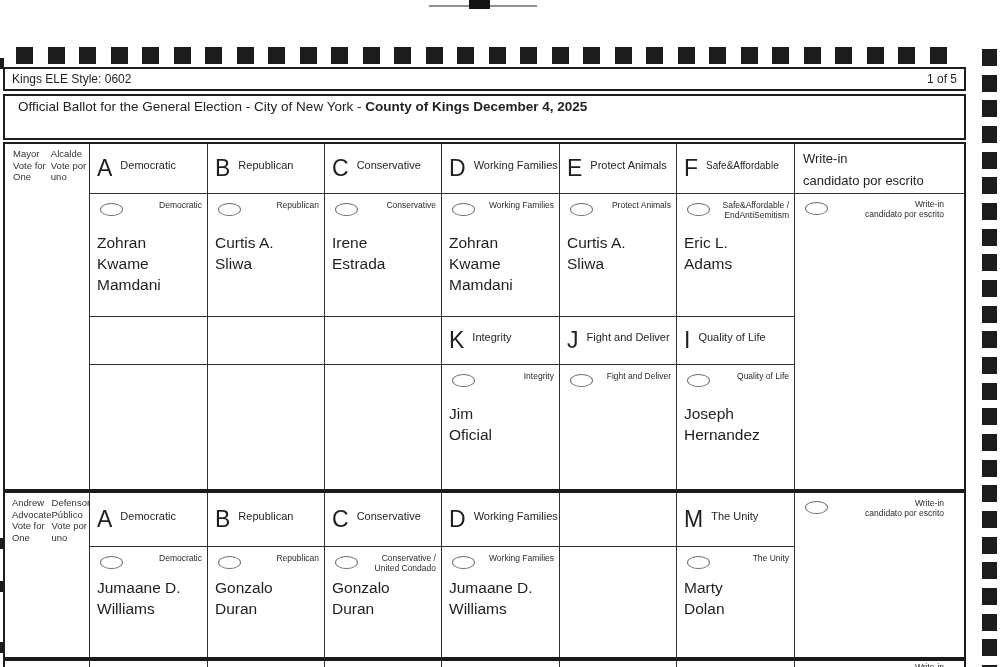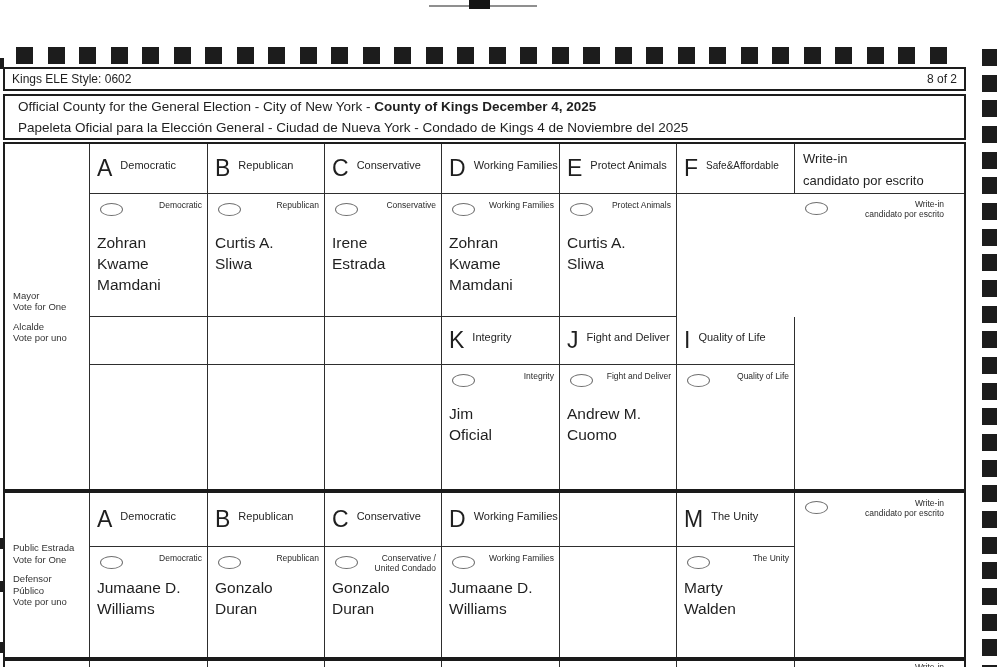--- a/index.html
+++ b/index.html
@@ -25,21 +25,21 @@
   
   #ballot-table{position:absolute;left:3px;top:142px;width:963px;height:525px;
     border:2px solid #1d1d1d;border-bottom:none;box-sizing:border-box;background:#fff;
     display:grid;grid-template-columns:85px 118px 117px 117px 118px 117px 118px 1fr;
     grid-template-rows:50px 123px 48px 124px 4px 54px 110px 4px 1fr;}
   .cell{position:relative;box-sizing:border-box;background:#fff;}
   .br{border-right:1.5px solid #2e2e2e;}
   .bb{border-bottom:1.5px solid #2e2e2e;}
   .heavy{grid-column:1/-1;background:#1a1a1a;}
 
-  .office{display:flex;flex-direction:column;justify-content:center;padding-left:8px;
+  .office{display:flex;flex-direction:row;justify-content:center;padding-left:8px;
     font-size:9.5px;line-height:11.5px;color:#333;}
   .office .blk{margin:4px 0;}
   .pre{white-space:pre-line;}
 
   .hdr{display:flex;align-items:center;padding-left:7px;}
   .hdr .letter{font-size:23px;line-height:1;font-weight:400;}
   .hdr .party{font-size:11px;margin-left:8px;margin-bottom:7px;}
   .hdr .party.small{font-size:10px;}
 
   .wi-hdr{padding:4px 0 0 8px;font-size:13px;line-height:22px;}
@@ -120,26 +120,25 @@
       <div class="rmark" style="top: 639.18px;"></div>
       <div class="rmark" style="top: 664.84px;"></div>
       <div class="lmark" style="top: 58px;"></div>
       <div class="lmark" style="top: 538px;"></div>
       <div class="lmark" style="top: 581px;"></div>
       <div class="lmark" style="top: 642px;"></div>
     </div>
 
   <div id="style-bar">
     <span>Kings ELE Style: 0602</span>
-    <span>8 of 2</span>
+    <span>1 of 5</span>
   </div>
 
   <div id="title-bar">
-    <div><span>Official  County for the General Election - City of New York - </span><b>County of Kings December 4, 2025</b></div>
-    <div>Papeleta Oficial para la Elección General - Ciudad de Nueva York - Condado de Kings 4 de Noviembre del 2025</div>
+    <div><span>Official  Ballot for the General Election - City of New York - </span><b>County of Kings December 4, 2025</b></div>
   </div>
 
   <div id="ballot-table">
 
     <div class="cell office br" style="grid-area:1/1/5/2">
       <div class="blk pre">Mayor
 Vote for One</div>
       <div class="blk pre">Alcalde
 Vote por uno</div>
     </div>
@@ -198,20 +197,27 @@
       <div class="name pre">Zohran
 Kwame
 Mamdani</div>
       </div>
     <div class="cell cand bb br" style="grid-area:2/6/3/7">
       <div class="oval"></div>
       <div class="oval-label pre">Protect Animals</div>
       <div class="name pre">Curtis A.
 Sliwa</div>
       </div>
+    <div class="cell cand bb br" style="grid-area:2/7/3/8">
+      <div class="oval"></div>
+      <div class="oval-label pre">Safe&amp;Affordable /
+EndAntiSemitism</div>
+      <div class="name pre">Eric L.
+Adams</div>
+      </div>
 
     <div class="cell writein" style="grid-area:2/8/5/9">
       <div class="oval"></div>
       <div class="oval-label pre">Write-in
 candidato por escrito</div>
       </div>
 
     <div class="cell bb br" style="grid-area:3/2/4/3"></div>
     <div class="cell bb br" style="grid-area:3/3/4/4"></div>
     <div class="cell bb br" style="grid-area:3/4/4/5"></div>
@@ -233,32 +239,32 @@
     <div class="cell br" style="grid-area:4/4/5/5"></div>
     <div class="cell cand br" style="grid-area:4/5/5/6">
       <div class="oval"></div>
       <div class="oval-label pre">Integrity</div>
       <div class="name pre">Jim
 Oficial</div>
       </div>
     <div class="cell cand br" style="grid-area:4/6/5/7">
       <div class="oval"></div>
       <div class="oval-label pre">Fight and Deliver</div>
-      <div class="name pre">Andrew M.
-Cuomo</div>
       </div>
     <div class="cell cand br" style="grid-area:4/7/5/8">
       <div class="oval"></div>
       <div class="oval-label pre">Quality of Life</div>
+      <div class="name pre">Joseph
+Hernandez</div>
       </div>
 
     <div class="heavy" style="grid-area:5/1/6/9"></div>
 
     <div class="cell office br" style="grid-area:6/1/8/2">
-      <div class="blk pre">Public Estrada
+      <div class="blk pre">Andrew Advocate
 Vote for One</div>
       <div class="blk pre">Defensor
 Público
 Vote por uno</div>
     </div>
 
     <div class="cell hdr bb br" style="grid-area:6/2/7/3">
       <span class="letter">A</span>
       <span class="party">Democratic</span>
       </div>
@@ -309,21 +315,21 @@
       <div class="oval"></div>
       <div class="oval-label pre">Working Families</div>
       <div class="name pre">Jumaane D.
 Williams</div>
       </div>
     <div class="cell br" style="grid-area:7/6/8/7"></div>
     <div class="cell cand short br" style="grid-area:7/7/8/8">
       <div class="oval"></div>
       <div class="oval-label pre">The Unity</div>
       <div class="name pre">Marty
-Walden</div>
+Dolan</div>
       </div>
 
     <div class="heavy" style="grid-area:8/1/9/9"></div>
 
     <div class="cell br" style="grid-area:9/1/10/2"></div>
     <div class="cell br" style="grid-area:9/2/10/3"></div>
     <div class="cell br" style="grid-area:9/3/10/4"></div>
     <div class="cell br" style="grid-area:9/4/10/5"></div>
     <div class="cell br" style="grid-area:9/5/10/6"></div>
     <div class="cell br" style="grid-area:9/6/10/7"></div>

